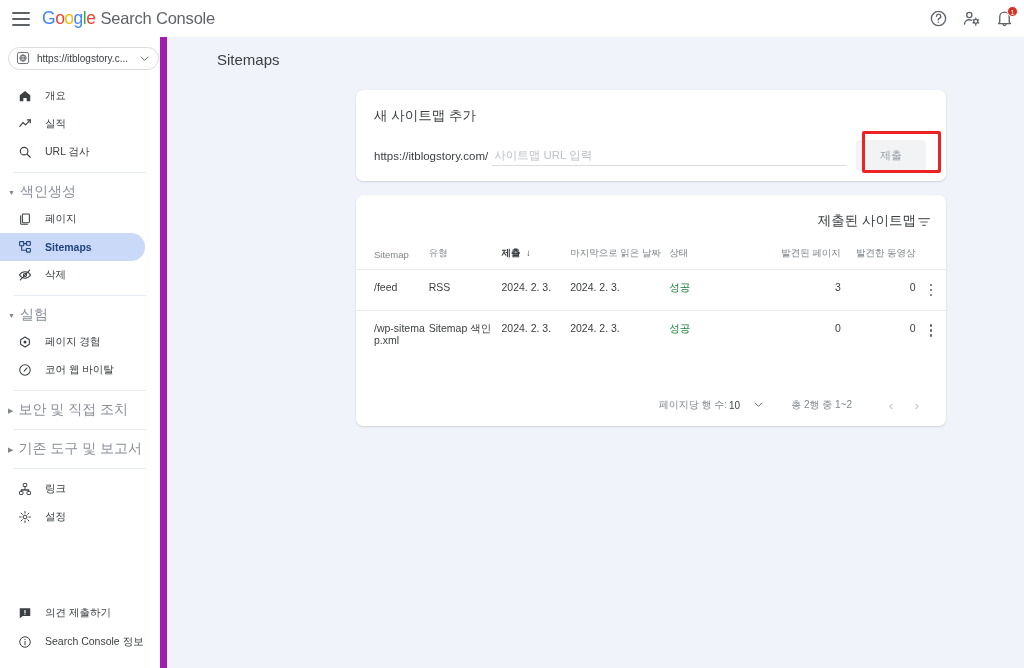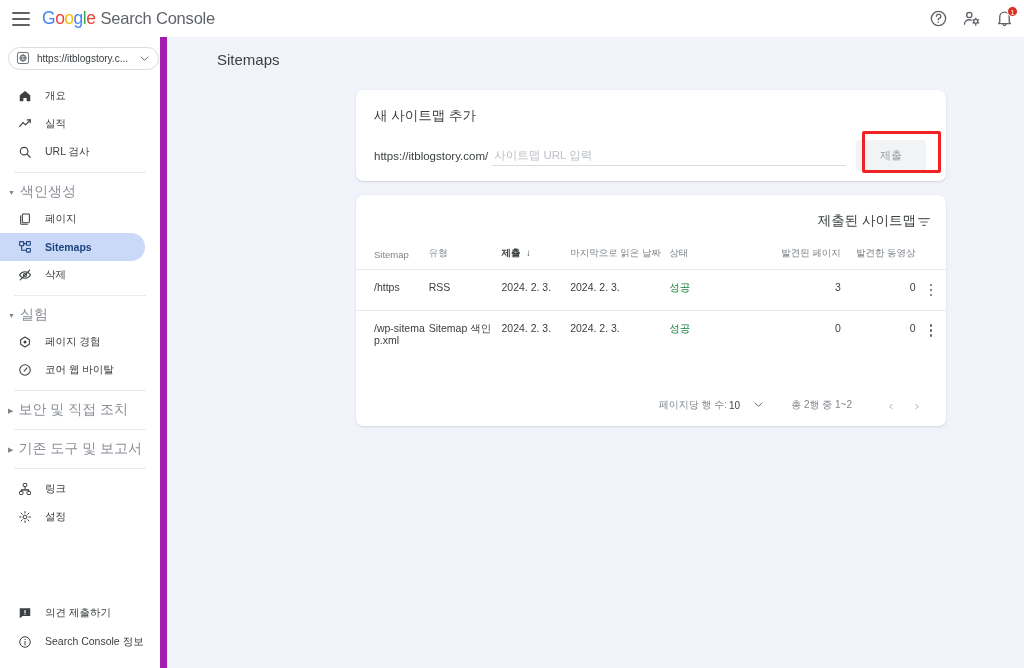--- a/index.html
+++ b/index.html
@@ -467,21 +467,21 @@
             </th>
             <th class="col-read">마지막으로 읽은 날짜</th>
             <th class="col-status">상태</th>
             <th class="col-pages num">발견된 페이지</th>
             <th class="col-videos num">발견한 동영상</th>
             <th class="col-menu"></th>
           </tr>
         </thead>
         <tbody>
           <tr>
-            <td class="col-sitemap">/https</td>
+            <td class="col-sitemap">/feed</td>
             <td class="col-type">RSS</td>
             <td class="col-sub">2024. 2. 3.</td>
             <td class="col-read">2024. 2. 3.</td>
             <td class="col-status status">성공</td>
             <td class="col-pages num">3</td>
             <td class="col-videos num">0</td>
             <td class="col-menu">
               <div class="kebab">
                   <div></div>
                   <div></div>

